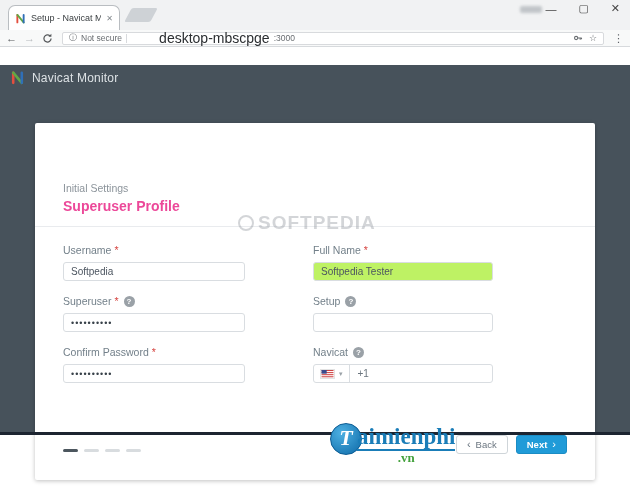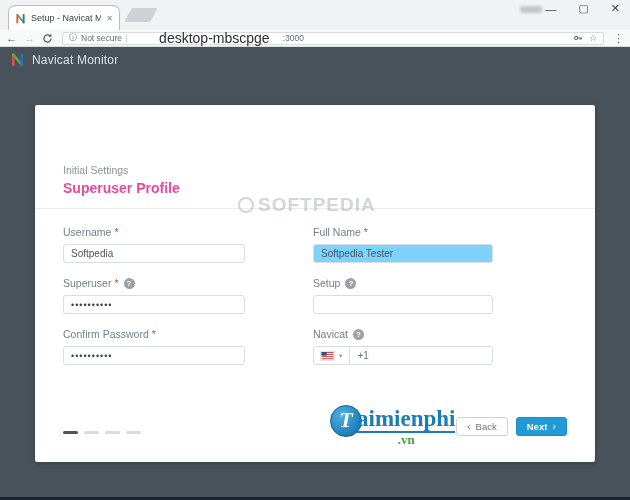--- a/index.html
+++ b/index.html
@@ -24,28 +24,28 @@
              border-bottom:1px solid #d7dadd; display:flex; align-items:center; padding:0 6px; gap:7px; }
   .nav-ico { font-size:11px; color:#55585b; line-height:1; }
   .nav-ico.disabled { color:#b7babd; }
   .reload-svg { width:11px; height:11px; display:block; }
   .omnibox { flex:1; height:13px; background:#fff; border:1px solid #d8dadd; border-radius:2px;
              display:flex; align-items:center; gap:4px; padding:0 6px; margin:0 2px; }
   .info-ico { font-size:8px; color:#696d71; line-height:1; }
   .sec-text { font-size:8.5px; color:#696d71; white-space:nowrap; }
   .omni-div { width:1px; height:9px; background:#d8dadd; }
   .url-host { font-size:14px; color:#2b2e31;margin-left:28px; }
-  .url-port { font-size:8.5px; color:#696d71;margin-left:9px; }
+  .url-port { font-size:8.5px; color:#696d71; }
   .omni-right { margin-left:auto; display:flex; align-items:center; gap:6px; }
   .key-svg { width:10px; height:10px; display:block; }
   .star-ico { font-size:9px; color:#696d71; line-height:1; }
   .menu-ico { font-size:11px; color:#5f6368; line-height:1; letter-spacing:0; }
 
   
-  .page { position:absolute; left:0; top:47px; width:630px; height:453px; background:#47525b; }
+  .page { position:absolute; left:0; top:65px; width:630px; height:370px; background:#47525b; }
   .brand { position:absolute; left:10px; top:5px; display:flex; align-items:center; gap:7px; }
   .brand-logo { width:15px; height:15px; display:block; }
   .brand-name { font-size:12px; color:#dde2e5; letter-spacing:.2px; }
 
   .card { position:absolute; left:35px; top:58px; width:560px; height:357px; background:#ffffff;
           border-radius:2px; box-shadow:0 1px 4px rgba(0,0,0,.25); }
   .card-header { padding:19px 28px 12px 28px; border-bottom:1px solid #e9ebee;margin-top:40px; }
   .section-label { font-size:10.5px; color:#8c949b; }
   .page-title { font-size:14px; font-weight:bold; color:#ec4899; margin-top:4px; }
 
@@ -53,21 +53,21 @@
                column-gap:68px; }
   .field { margin-bottom:14px; }
   .label-row { display:flex; align-items:center; gap:3px; margin-bottom:6px; }
   .f-label { font-size:10.5px; color:#73808a; }
   .req { font-size:10.5px; color:#d64541; }
   .help { width:11px; height:11px; border-radius:50%; background:#9aa1a7; color:#fff; font-size:8px;
           font-weight:bold; display:flex; align-items:center; justify-content:center; margin-left:2px; }
   .tbox { position:relative; width:100%; height:19px; border:1px solid #d9dde1; border-radius:3px;
           background:#fff; font-family:"Liberation Sans", sans-serif; font-size:10px; color:#4c5560;
           padding:0 7px; outline:none; display:block; }
-  .tbox.autofill { background:#7dd3fc; }
+  .tbox.autofill { background:#bef264; }
   .tbox.masked { letter-spacing:1px; font-size:9px; color:#39424a; }
   .mobile-box { position:relative; width:100%; height:19px; border:1px solid #d9dde1; border-radius:3px;
                 background:#fff; display:flex; align-items:center; }
   .flag-wrap { display:flex; align-items:center; gap:4px; padding:0 6px; height:100%; }
   .flag-svg { width:15px; height:10px; display:block; border:1px solid #e3e3e3; }
   .caret { font-size:7px; color:#9aa1a7; line-height:1; }
   .mobile-div { width:1px; height:17px; background:#d9dde1; }
   .dial { font-size:10px; color:#6b757e; padding-left:8px; }
 
   .card-footer { position:absolute; left:28px; right:28px; bottom:26px; display:flex; align-items:flex-end; }

